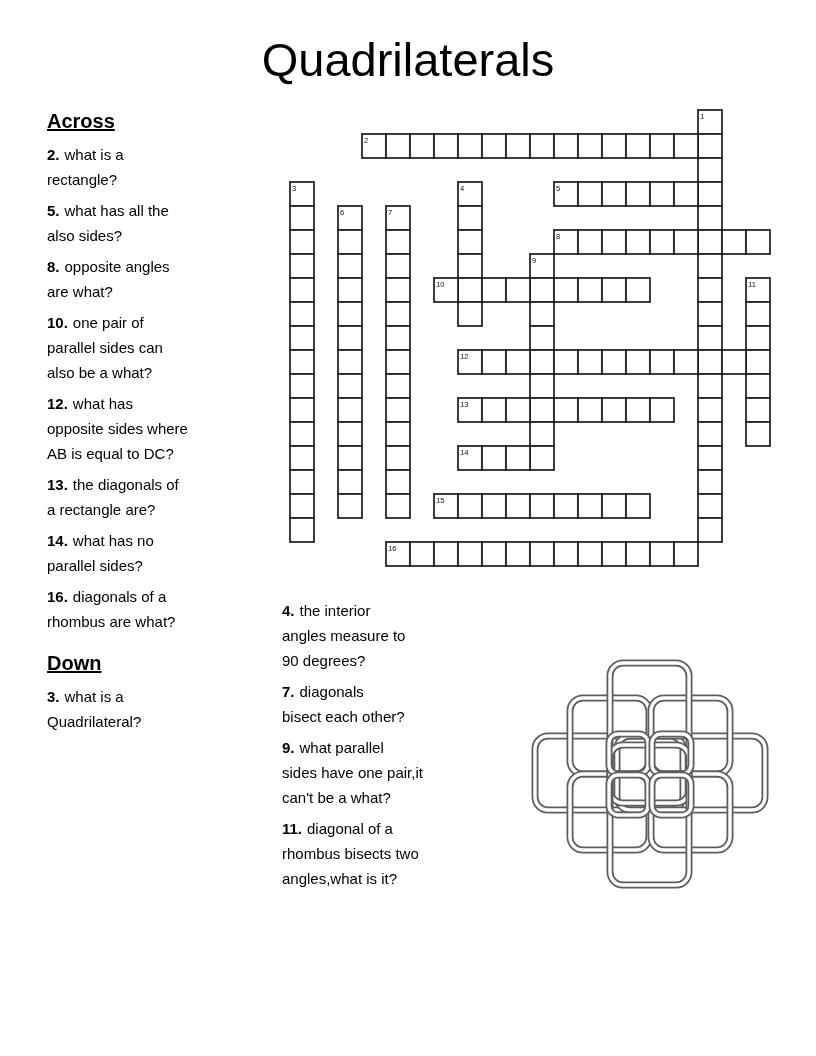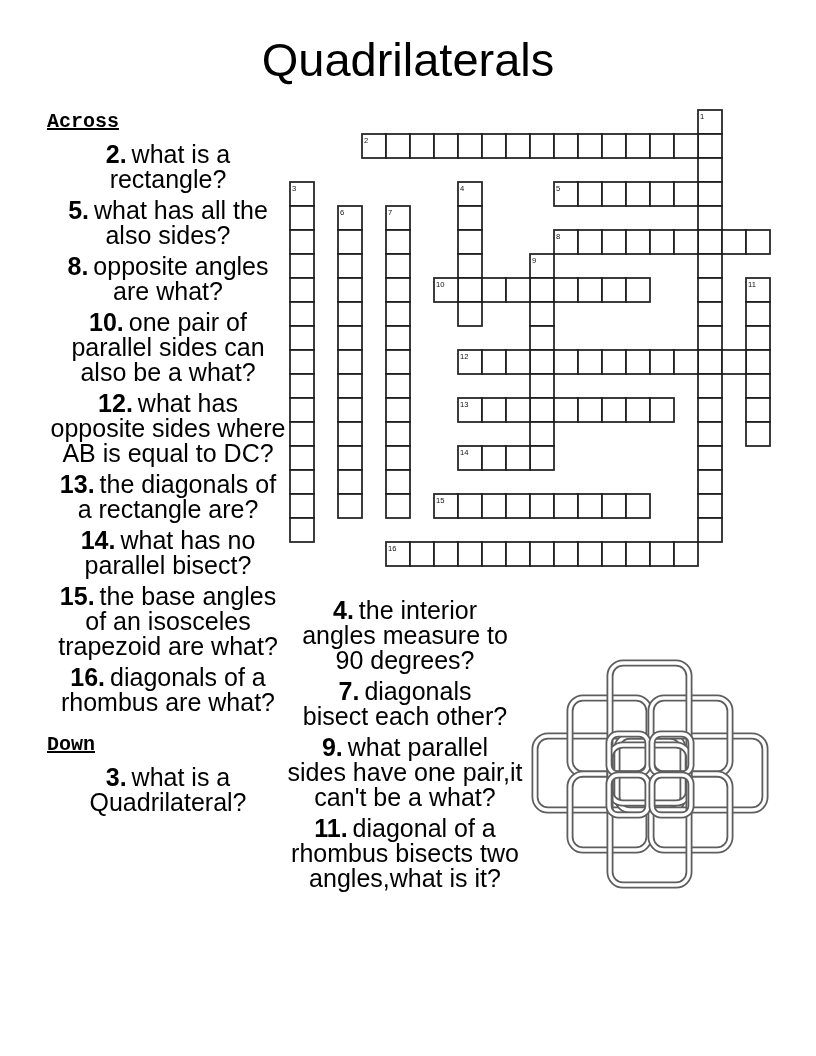--- a/index.html
+++ b/index.html
@@ -10,24 +10,24 @@
   }
   .page-title{
     position:absolute;top:33px;left:0;width:816px;text-align:center;
     font-size:47px;font-weight:400;margin:0;line-height:1.15;
   }
   .clue-col{position:absolute;}
   #left-col{left:47px;top:110px;width:242px;}
   #mid-col{left:282px;top:598px;width:246px;}
   .section-heading{
     font-size:20px;font-weight:700;text-decoration:underline;
-    text-decoration-thickness:2px;margin:0 0 9px 0;font-family:Liberation Mono, monospace;
+    text-decoration-thickness:2px;margin:0 0 9px 0;
   }
   #down-heading{margin-top:18px;}
-  .clue{font-size:25px;line-height:25px;margin:0 0 6px 0;text-align:center;}
+  .clue{font-size:15px;line-height:25px;margin:0 0 6px 0;}
   .clue .num{font-weight:700;margin-right:5px;}
   .clue .txt{white-space:pre-line;}
   #grid{position:absolute;left:288px;top:108px;}
   rect.cell{fill:#ffffff;stroke:var(--grid-line,#1c1c1c);stroke-width:1.7;}
   text.cellnum{font-size:7.6px;fill:#111;font-family:"Liberation Sans","DejaVu Sans",sans-serif;}
   #knot{position:absolute;left:531px;top:659px;}
   #knot .band{fill:none;stroke:var(--knot-stroke,#5e5e5e);stroke-width:7;}
   #knot .band-in{fill:none;stroke:#ffffff;stroke-width:3.4;}
 </style>
 </head>
@@ -228,24 +228,21 @@
 are what?</span></p>
       <p class="clue"><span class="num">10.</span><span class="txt">one pair of
 parallel sides can
 also be a what?</span></p>
       <p class="clue"><span class="num">12.</span><span class="txt">what has
 opposite sides where
 AB is equal to DC?</span></p>
       <p class="clue"><span class="num">13.</span><span class="txt">the diagonals of
 a rectangle are?</span></p>
       <p class="clue"><span class="num">14.</span><span class="txt">what has no
-parallel bisect?</span></p>
-      <p class="clue"><span class="num">15.</span><span class="txt">the base angles
-of an isosceles
-trapezoid are what?</span></p>
+parallel sides?</span></p>
       <p class="clue"><span class="num">16.</span><span class="txt">diagonals of a
 rhombus are what?</span></p>
     </div>
   <p id="down-heading" class="section-heading">Down</p>
   <div id="down-list-left">
       <p class="clue"><span class="num">3.</span><span class="txt">what is a
 Quadrilateral?</span></p>
     </div>
 </div>
 

